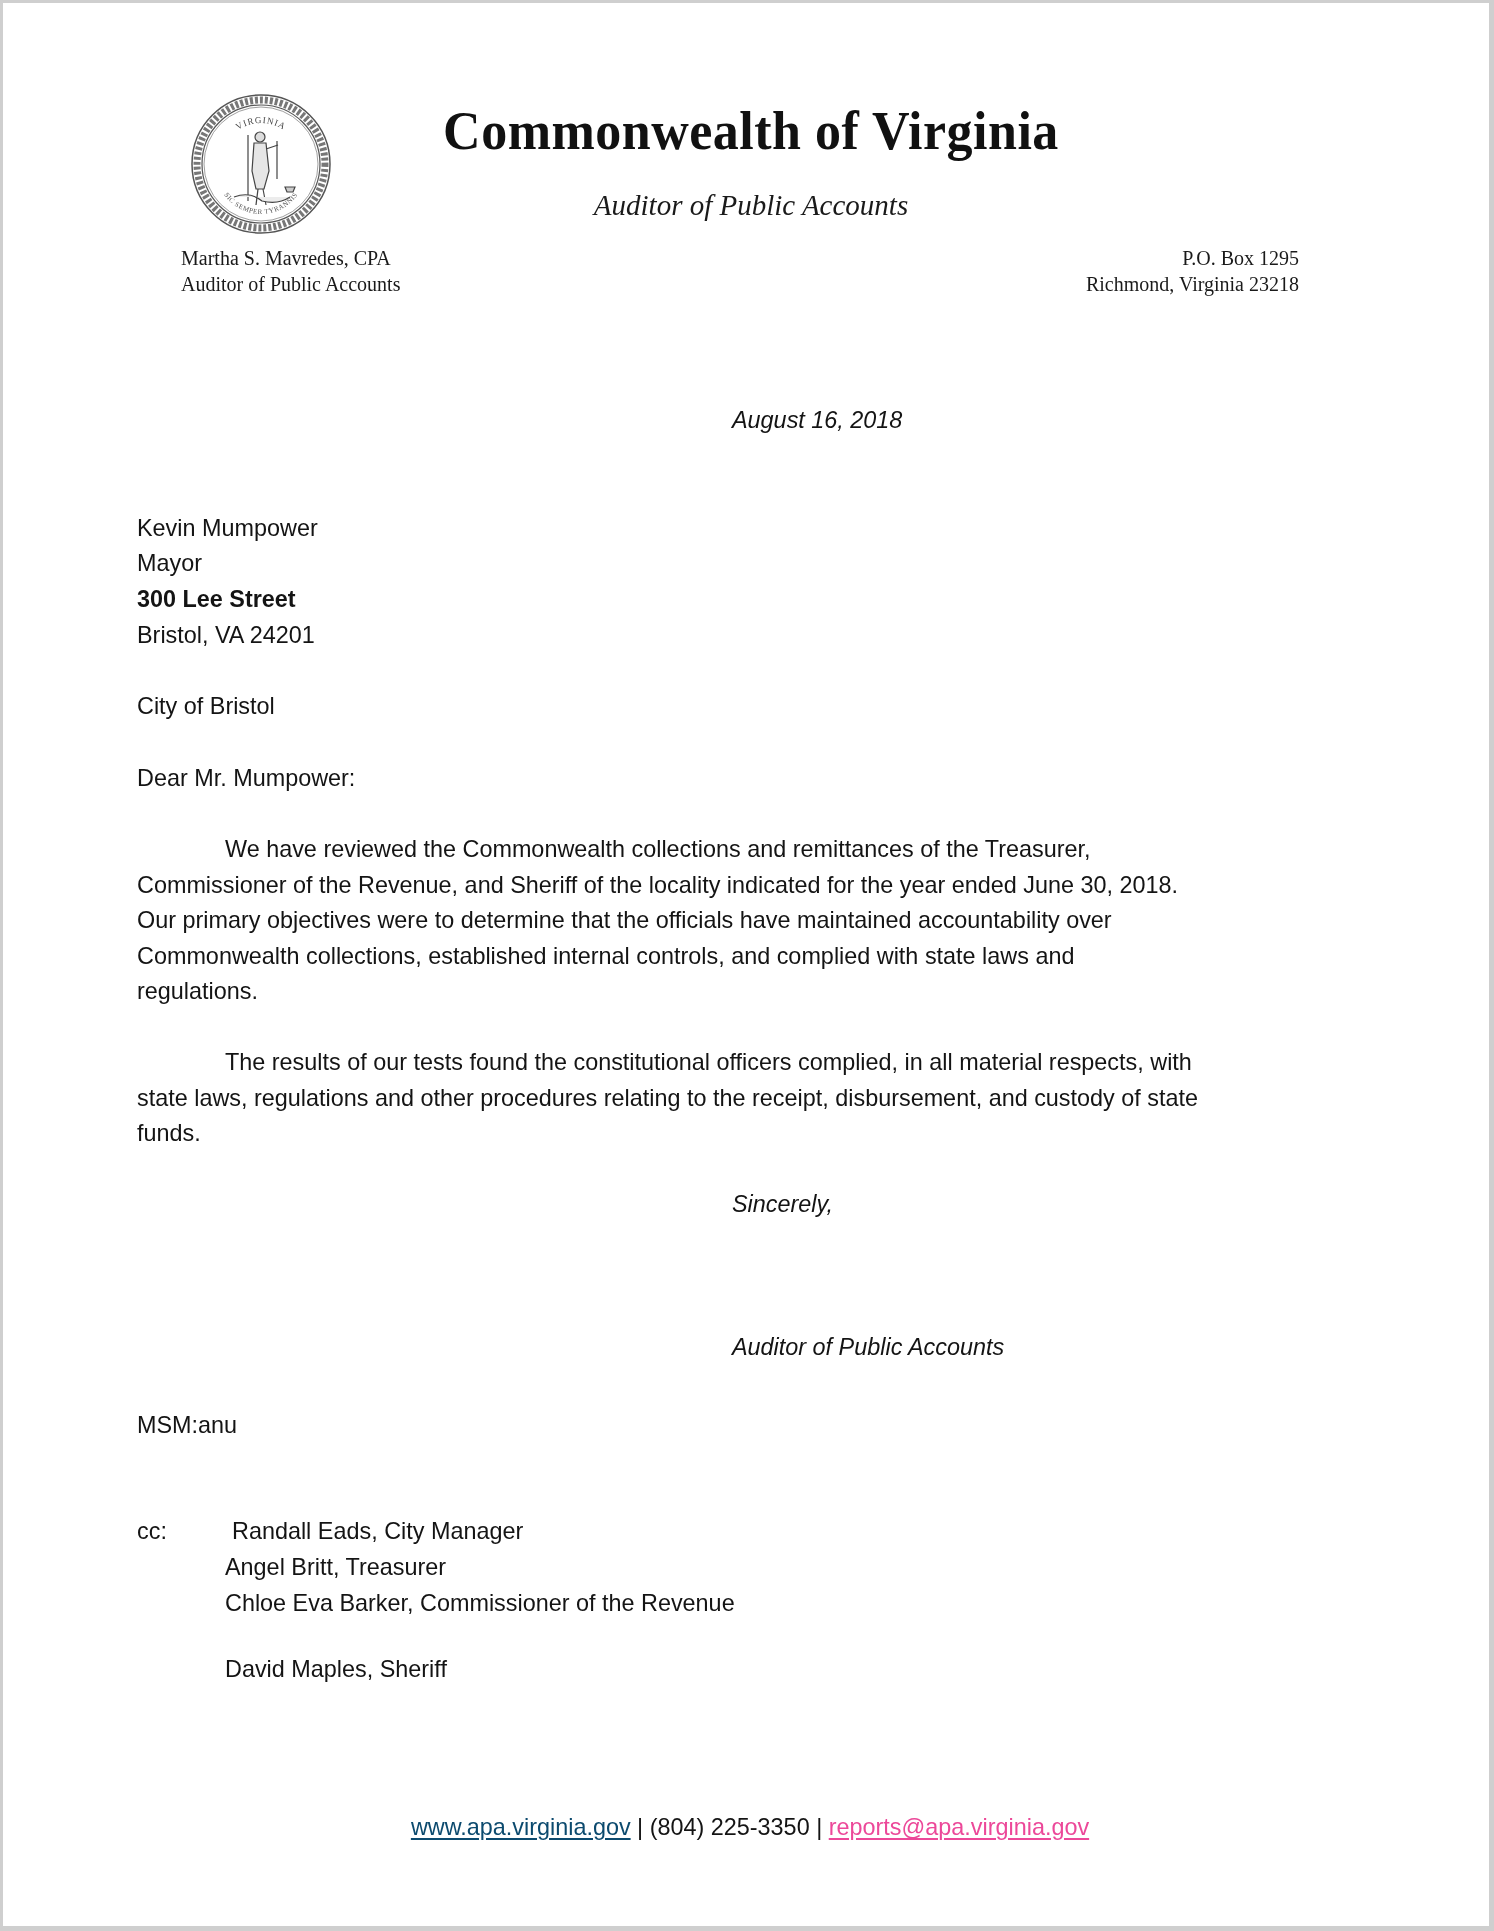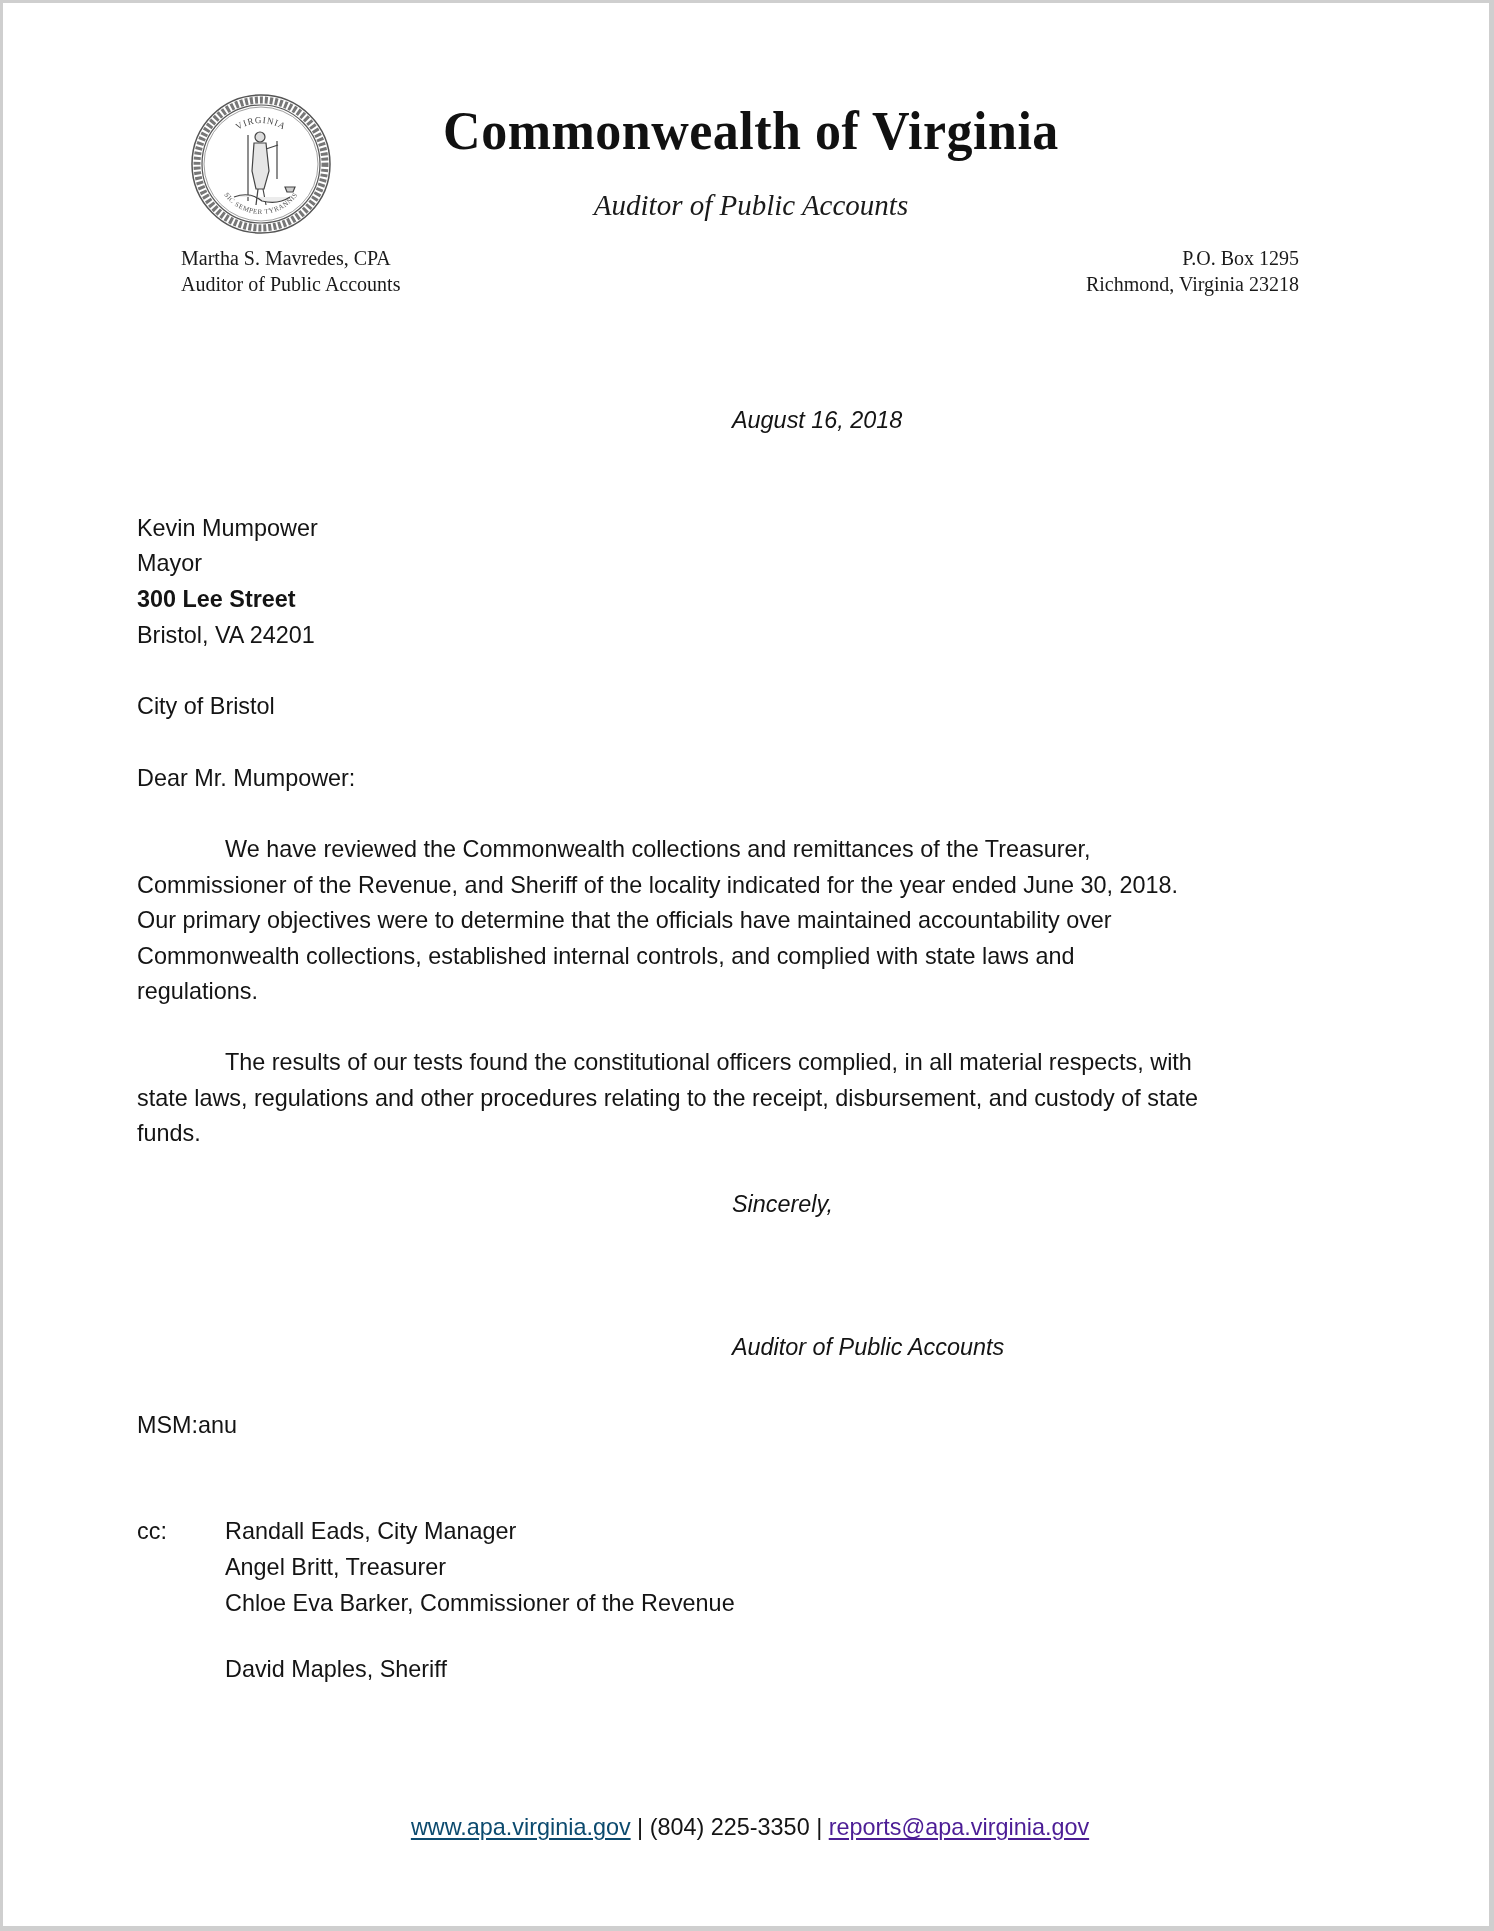--- a/index.html
+++ b/index.html
@@ -114,27 +114,27 @@
     <div class="abs sans body-text line" style="top:1116px;">funds.</div>
   </div>
 
   <div class="abs sans body-text mid" style="top:1187px;">Sincerely,</div>
   <div class="abs sans body-text mid" style="top:1330px;">Auditor of Public Accounts</div>
 
   <div class="abs sans body-text line" style="top:1408px;">MSM:anu</div>
 
   <div class="abs sans body-text line" style="top:1514px;">cc:</div>
   <div>
-    <div class="abs sans body-text indent" style="top:1514px;">Randall Eads, City Manager</div>
+    <div class="abs sans body-text indent" style="top:1514px;margin-left:7px;">Randall Eads, City Manager</div>
     <div class="abs sans body-text indent" style="top:1550px;">Angel Britt, Treasurer</div>
     <div class="abs sans body-text indent" style="top:1586px;">Chloe Eva Barker, Commissioner of the Revenue</div>
     <div class="abs sans body-text indent" style="top:1652px;">David Maples, Sheriff</div>
   </div>
 
   <div class="abs sans footer">
     <a href="#" style="color: #0c4a6e;">www.apa.virginia.gov</a>
     <span class="sep">|</span>
     <span class="sep">(804) 225-3350</span>
     <span class="sep">|</span>
-    <a href="#" style="color: #4c1d95;">reports@apa.virginia.gov</a>
+    <a href="#" style="color: #ec4899;">reports@apa.virginia.gov</a>
   </div>
 
 </div>
 
 </body></html>

